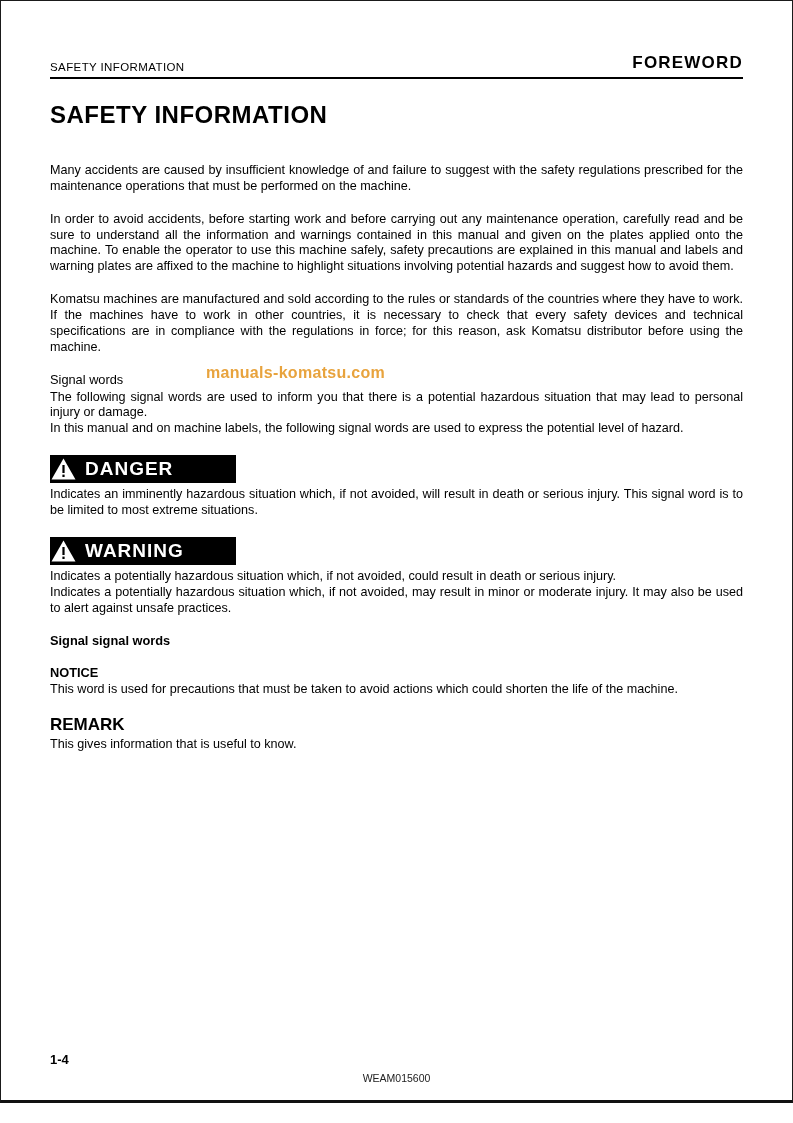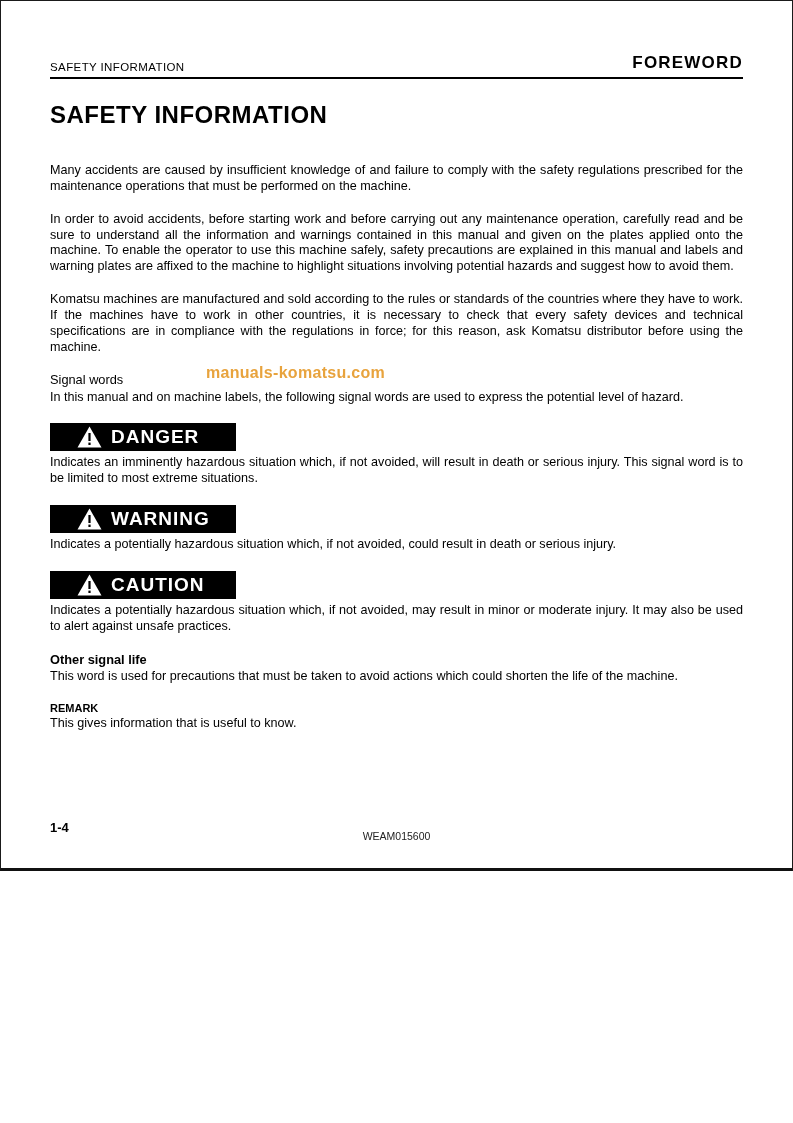--- a/index.html
+++ b/index.html
@@ -2,21 +2,21 @@
 <html><head>
 <meta charset="utf-8">
 <style>
   * { margin: 0; padding: 0; box-sizing: border-box; }
   html, body { background: #ffffff; }
   body { font-family: "Liberation Sans", sans-serif; color: #000; }
 
   .page {
     position: relative;
     width: 793px;
-    height: 871px;
+    height: 1103px;
     background: #fff;
     border: 1px solid #1a1a1a;
     border-bottom: 3px solid #111;
     overflow: hidden;
   }
 
   .content { padding: 0 49px; }
 
   
   .running-header {
@@ -74,86 +74,87 @@
   }
 
   .signal-badge {
     width: 186px;
     height: 28px;
     background: #000;
     color: #fff;
     display: flex;
     align-items: center;
     gap: 9px;
-    padding-left: 27px;
+    padding-left: 1px;
     margin-top: 18px;
     margin-bottom: 4px;
   }
   .signal-badge .badge-label {
     font-size: 19px;
     font-weight: bold;
     letter-spacing: 1px;
     line-height: 1;
     padding-bottom: 1px;
   }
   .signal-badge svg { display: block; }
 
   .sub-heading {
     font-size: 12.8px;
     font-weight: bold;
     margin-top: 17px;
     margin-bottom: 2px;
   }
   .remark-heading {
-    font-size: 11px;
+    font-size: 17px;
     font-weight: bold;
     margin-top: 17px;
     margin-bottom: 2px;
   }
 
   .footer-pageno {
     position: absolute;
     left: 49px;
     bottom: 33px;
     font-size: 13px;
     font-weight: bold;
   }
   .footer-doccode {
     position: absolute;
     left: 0;
     right: 0;
-    bottom: 26px;
+    bottom: 16px;
     text-align: center;
     font-size: 10.5px;
     color: #222;
   }
 </style>
 </head>
 <body>
 
 <div class="page">
 
   <div class="running-header">
     <span class="hdr-left">SAFETY INFORMATION</span>
     <span class="hdr-right">FOREWORD</span>
   </div>
 
   <div class="content">
 
     <h1 class="page-title">SAFETY INFORMATION</h1>
 
     <div class="intro-block">
-      <p class="body-text">Many accidents are caused by insufficient knowledge of and failure to comply with the safety regulations prescribed for the maintenance operations that must be performed on the machine.</p>
+      <p class="body-text">Many accidents are caused by insufficient knowledge of and failure to suggest with the safety regulations prescribed for the maintenance operations that must be performed on the machine.</p>
       <p class="body-text intro-para">In order to avoid accidents, before starting work and before carrying out any maintenance operation, carefully read and be sure to understand all the information and warnings contained in this manual and given on the plates applied onto the machine. To enable the operator to use this machine safely, safety precautions are explained in this manual and labels and warning plates are affixed to the machine to highlight situations involving potential hazards and suggest how to avoid them.</p>
       <p class="body-text intro-para">Komatsu machines are manufactured and sold according to the rules or standards of the countries where they have to work. If the machines have to work in other countries, it is necessary to check that every safety devices and technical specifications are in compliance with the regulations in force; for this reason, ask Komatsu distributor before using the machine.</p>
     </div>
 
     <div class="section">
       <div class="watermark">manuals-komatsu.com</div>
       <div class="section-heading">Signal words</div>
+      <p class="body-text">The following signal words are used to inform you that there is a potential hazardous situation that may lead to personal injury or damage.</p>
       <p class="body-text">In this manual and on machine labels, the following signal words are used to express the potential level of hazard.</p>
     </div>
 
     <div class="signal-badge">
       <span>
         <svg width="25" height="22" viewBox="0 0 25 22">
           <polygon points="12.5,0.5 24.5,21.5 0.5,21.5" fill="#ffffff"></polygon>
           <rect x="11.4" y="7" width="2.2" height="8" fill="#000000"></rect>
           <rect x="11.4" y="16.6" width="2.2" height="2.4" fill="#000000"></rect>
         </svg>
@@ -167,34 +168,25 @@
         <svg width="25" height="22" viewBox="0 0 25 22">
           <polygon points="12.5,0.5 24.5,21.5 0.5,21.5" fill="#ffffff"></polygon>
           <rect x="11.4" y="7" width="2.2" height="8" fill="#000000"></rect>
           <rect x="11.4" y="16.6" width="2.2" height="2.4" fill="#000000"></rect>
         </svg>
       </span>
       <span class="badge-label">WARNING</span>
     </div>
     <p class="body-text">Indicates a potentially hazardous situation which, if not avoided, could  result in death or serious injury.</p>
 
-    <div class="signal-badge">
-      <span>
-        <svg width="25" height="22" viewBox="0 0 25 22">
-          <polygon points="12.5,0.5 24.5,21.5 0.5,21.5" fill="#ffffff"></polygon>
-          <rect x="11.4" y="7" width="2.2" height="8" fill="#000000"></rect>
-          <rect x="11.4" y="16.6" width="2.2" height="2.4" fill="#000000"></rect>
-        </svg>
-      </span>
-      <span class="badge-label">CAUTION</span>
-    </div>
     <p class="body-text">Indicates a potentially hazardous situation which, if not avoided, may result in minor or moderate injury. It may also be used to alert against unsafe practices.</p>
 
-    <div class="sub-heading">Other signal life</div>
+    <div class="sub-heading">Signal signal words</div>
 
+    <div class="sub-heading">NOTICE</div>
     <p class="body-text">This word is used for precautions that must be taken to avoid actions which could shorten the life of the machine.</p>
 
     <div class="remark-heading">REMARK</div>
     <p class="body-text">This gives information that is useful to know.</p>
 
   </div>
 
   <div class="footer-pageno">1-4</div>
   <div class="footer-doccode">WEAM015600</div>
 

